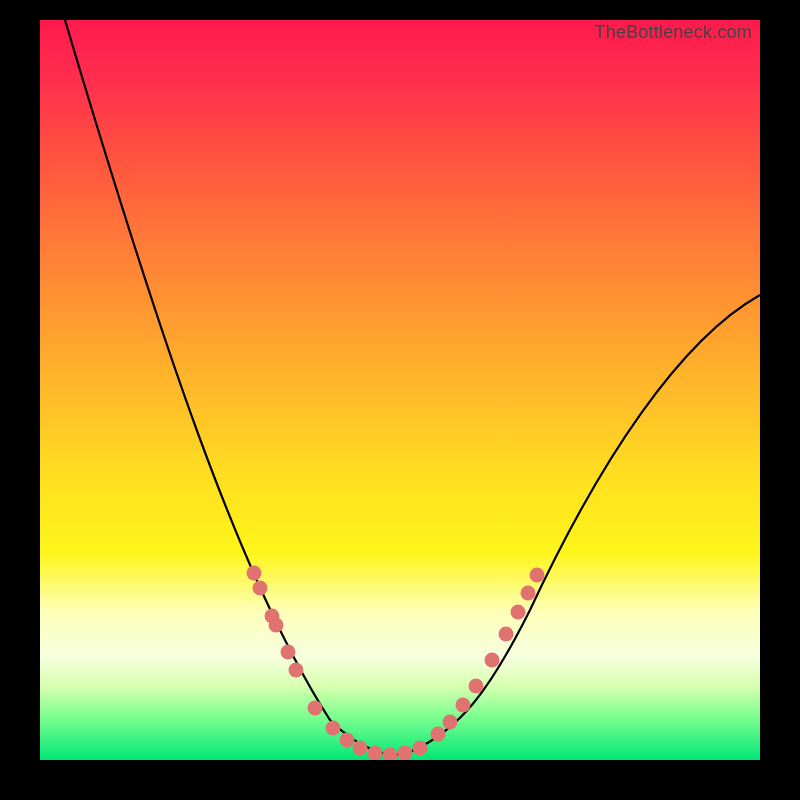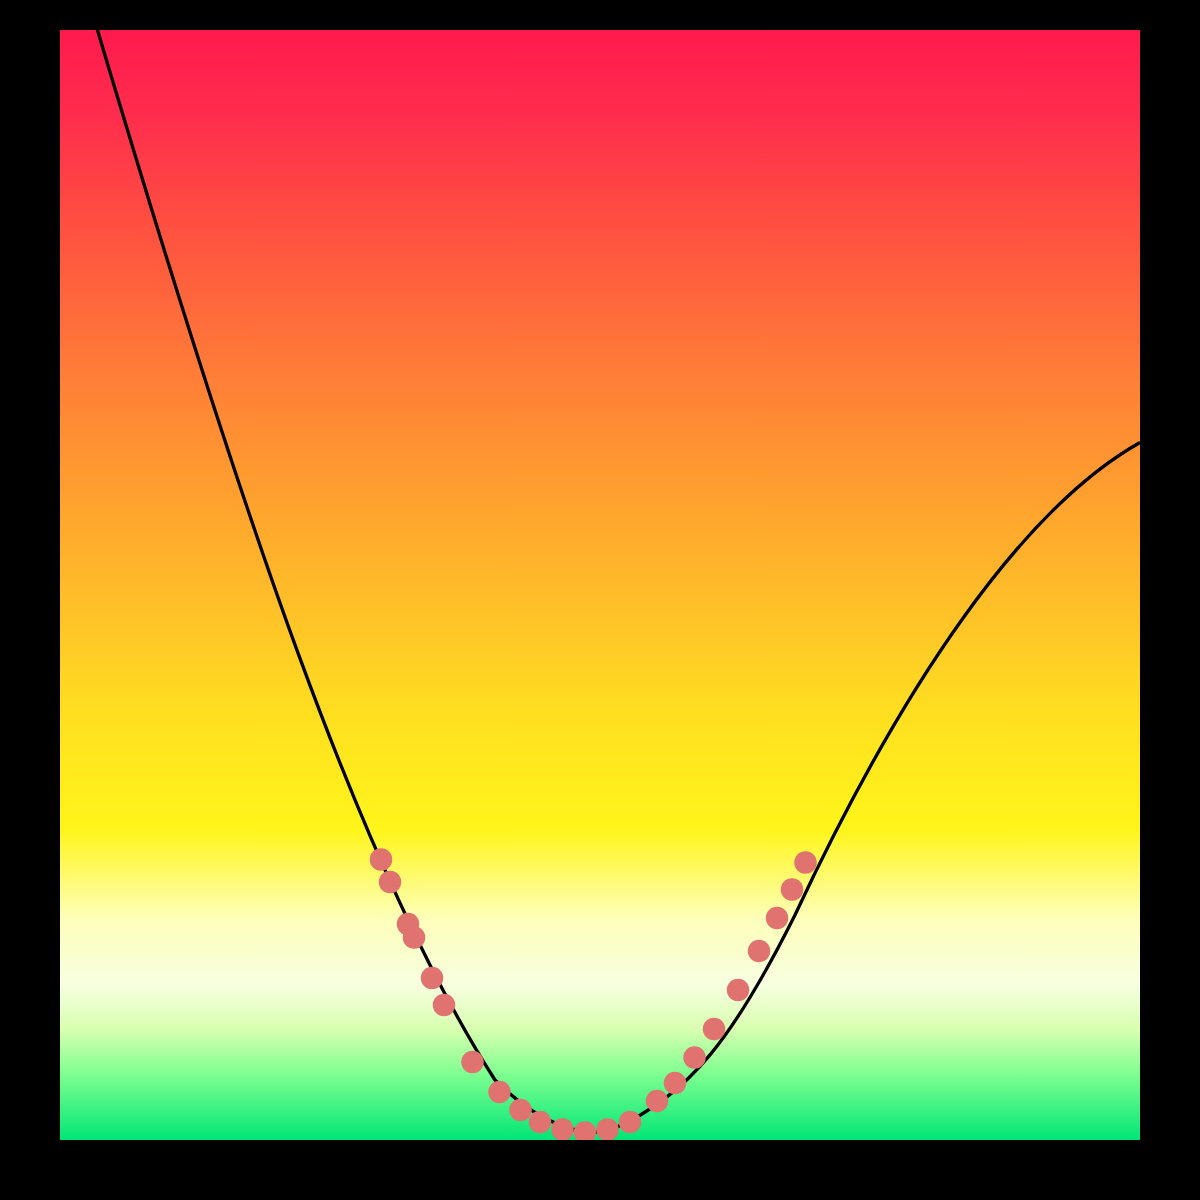--- a/index.html
+++ b/index.html
@@ -51,20 +51,21 @@
   }
   .point {
     fill: #e0726f;
     stroke: none;
   }
 </style>
 </head>
 <body>
 
 <div class="frame">
+  <div class="watermark">TheBottleneck.com</div>
   <svg class="curve" viewBox="0 0 720 740">
     <path id="main-curve" d="M 22 -10 C 120 320, 200 560, 290 700 C 320 730, 350 740, 370 732 C 420 710, 450 670, 490 590 C 560 440, 640 320, 720 275" fill="none" stroke="#000" stroke-width="2.2"></path>
     <g id="points">
         <circle cx="214" cy="553" r="7.5" class="point"></circle>
         <circle cx="220" cy="568" r="7.5" class="point"></circle>
         <circle cx="232" cy="596" r="7.5" class="point"></circle>
         <circle cx="236" cy="605" r="7.5" class="point"></circle>
         <circle cx="248" cy="632" r="7.5" class="point"></circle>
         <circle cx="256" cy="650" r="7.5" class="point"></circle>
         <circle cx="275" cy="688" r="7.5" class="point"></circle>

